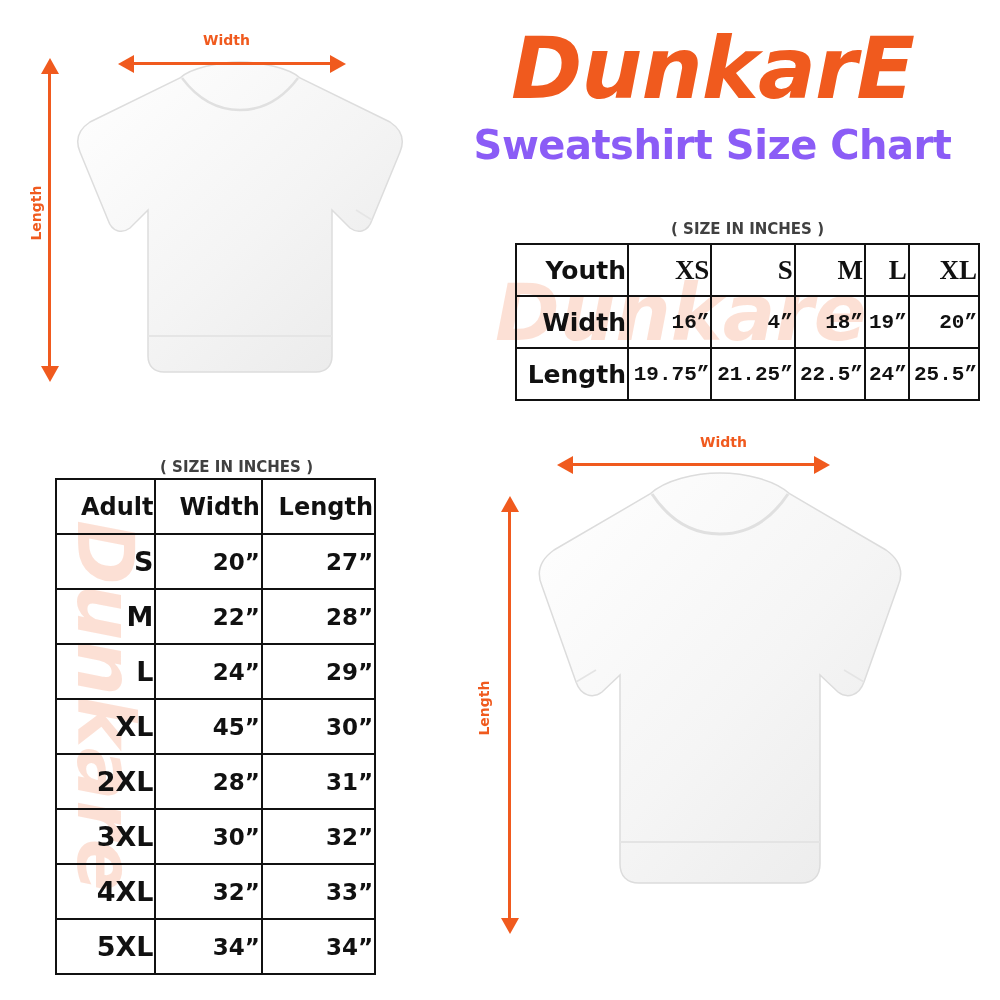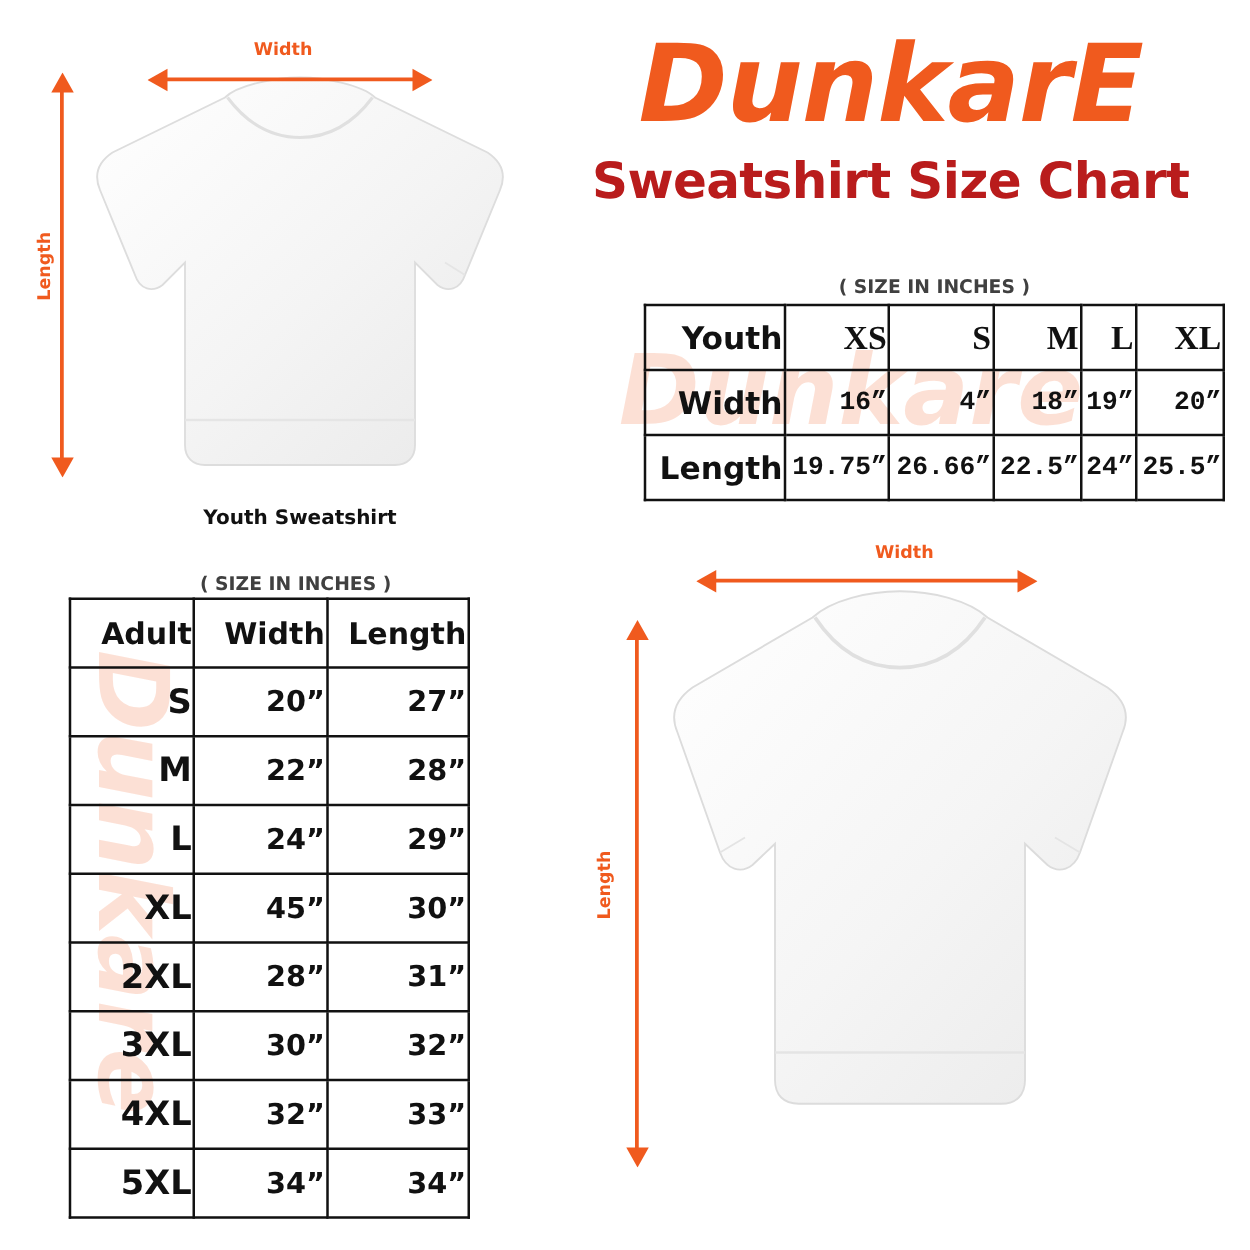--- a/index.html
+++ b/index.html
@@ -34,21 +34,21 @@
     font-style: italic;
     font-size: 86px;
     line-height: 0.95;
     color: #F05A1E;
     letter-spacing: -1px;
   }
   .brand-sub {
     font-family: "DejaVu Sans", sans-serif;
     font-weight: bold;
     font-size: 40px;
-    color: #b91c1c;
+    color: #8b5cf6;
     margin-top: 12px;
     letter-spacing: -0.5px;
   }
   .size-in-inches {
     font-family: "DejaVu Sans", sans-serif;
     font-weight: bold;
     font-size: 15px;
     color: #404040;
     text-align: center;
     margin-top: 12px;
@@ -209,21 +209,20 @@
 
   <div class="arrow-line" style="left:48px; top:70px; width:3px; height:300px;"></div>
   <svg style="position:absolute; left:40px; top:58px;" width="20" height="18">
       <polygon points="10,0 1,16 19,16" fill="#F05A1E"></polygon>
     </svg>
   <svg style="position:absolute; left:40px; top:364px;" width="20" height="18">
       <polygon points="10,18 1,2 19,2" fill="#F05A1E"></polygon>
     </svg>
   <div class="dim-label vert" style="left:6px; top:205px; width:60px; text-align:center;">Length</div>
 
-  <div class="shirt-caption" style="left:130px; top:404px; width:220px;">Youth Sweatshirt</div>
 
   <div class="size-in-inches" style="position:absolute; left:515px; top:208px; width:465px;">( SIZE IN INCHES )</div>
 
   <table id="youth-table">
     <tbody>
       <tr>
         <td class="hdr-label">Youth</td>
         <td class="size-hdr">XS</td>
         <td class="size-hdr">S</td>
         <td class="size-hdr">M</td>
@@ -234,21 +233,21 @@
         <td class="hdr-label">Width</td>
         <td class="val">16”</td>
         <td class="val">4”</td>
         <td class="val">18”</td>
         <td class="val">19”</td>
         <td class="val">20”</td>
       </tr>
       <tr>
         <td class="hdr-label">Length</td>
         <td class="val">19.75”</td>
-        <td class="val">26.66”</td>
+        <td class="val">21.25”</td>
         <td class="val">22.5”</td>
         <td class="val">24”</td>
         <td class="val">25.5”</td>
       </tr>
     </tbody>
   </table>
 
   <div class="size-in-inches" style="position:absolute; left:55px; top:446px; width:363px;">( SIZE IN INCHES )</div>
 
   <table id="adult-table">

